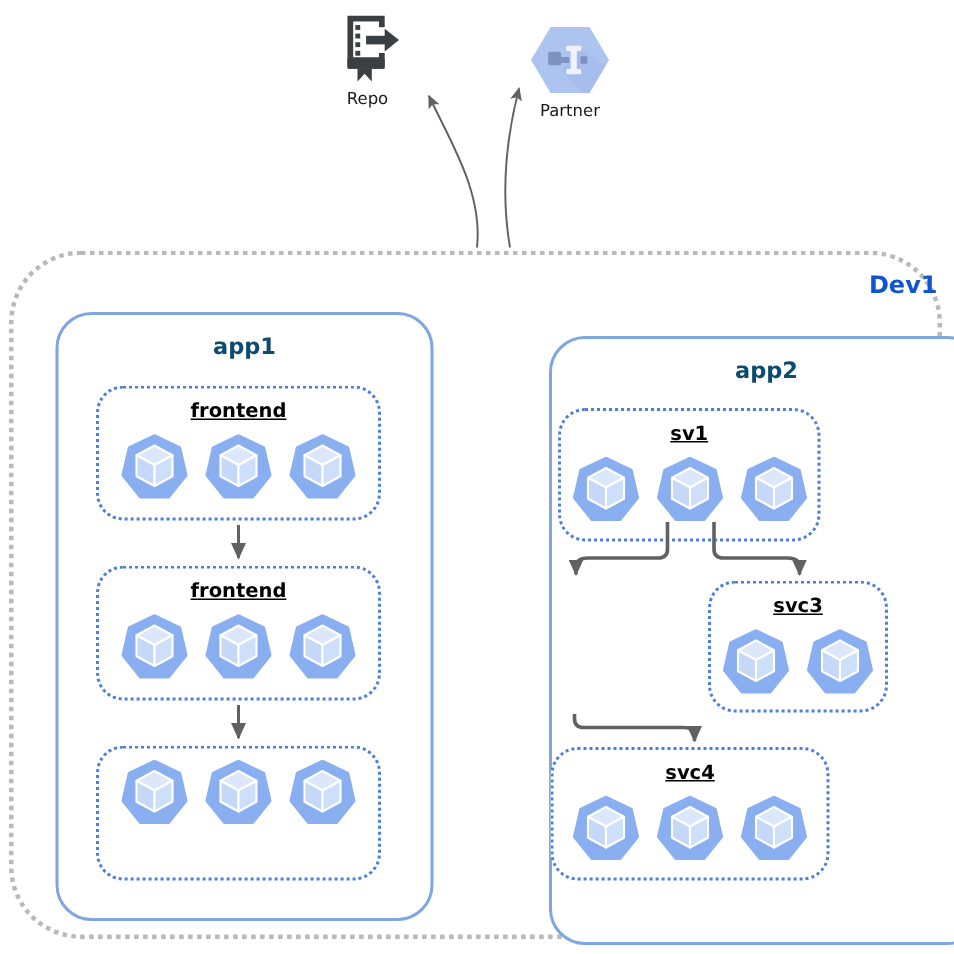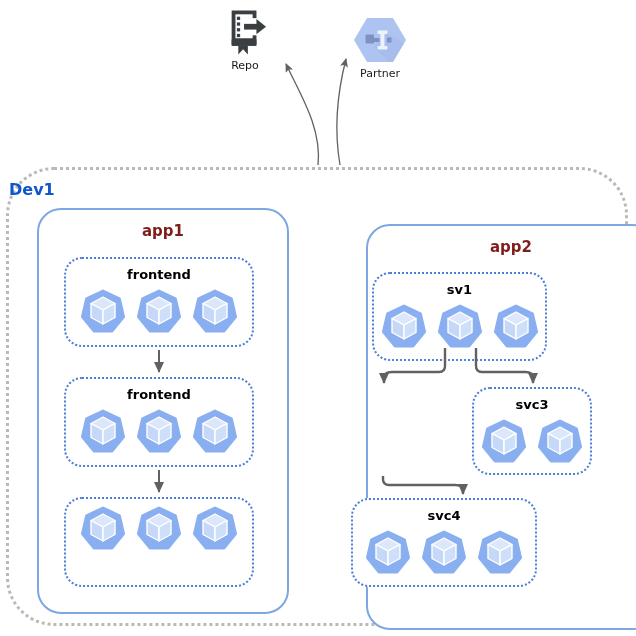--- a/index.html
+++ b/index.html
@@ -8,45 +8,45 @@
     font-family:"DejaVu Sans","Liberation Sans",sans-serif;
   }
   .node{position:absolute;display:flex;flex-direction:column;align-items:center;}
   .node-label{margin-top:4px;font-size:11px;color:#1a1a1a;white-space:nowrap;}
 
   .dev-box{
     position:absolute;left:6px;top:167px;width:616px;height:453px;
     border:3px dotted var(--cluster-border,#b9b9b9);border-radius:48px;
   }
   .dev-label{
-    text-align:left;margin-top:10px;font-size:16px;font-weight:bold;
+    text-align:right;margin-top:10px;font-size:16px;font-weight:bold;
     color:var(--cluster-label,#1155cc);
   }
   .app-box{
     position:absolute;border:2px solid var(--app-border,#7ea6e0);
     border-radius:24px;background:#fff;
   }
   .app1{left:37px;top:208px;width:248px;height:402px;}
   .app2{left:318px;top:224px;width:286px;height:402px;margin-left:48px;}
-  .app-title{text-align:center;margin-top:12px;font-size:15px;font-weight:bold;color:#7f1d1d;}
+  .app-title{text-align:center;margin-top:12px;font-size:15px;font-weight:bold;color:#0c4a6e;}
 
   .svc{
     position:absolute;border:2px dotted var(--svc-border,#4c7fd9);
-    border-radius:18px;background:#fff;box-sizing:border-box;
+    border-radius:18px;background:#fff;box-sizing:border-box;text-decoration:underline;
   }
   .svc-title{text-align:center;margin-top:8px;font-size:13px;font-weight:bold;color:#000;}
   .pods{display:flex;justify-content:center;align-items:center;gap:10px;margin-top:7px;}
 
   .svc-frontend{left:64px;top:257px;width:190px;height:90px;}
   .svc-backend {left:64px;top:377px;width:190px;height:90px;}
   .svc-database{left:64px;top:497px;width:190px;height:90px;}
   .svc-sv1 {left:372px;top:272px;width:175px;height:89px;}
   .svc-svc2{left:322px;top:387px;width:120px;height:88px;}
   .svc-svc3{left:472px;top:387px;width:120px;height:88px;}
-  .svc-svc4{left:351px;top:498px;width:186px;height:89px;}
+  .svc-svc4{left:367px;top:498px;width:186px;height:89px;}
 
   .arrows{position:absolute;left:0;top:0;pointer-events:none;}
   .node-repo{left:211px;top:8px;width:68px;}
   .node-partner{left:344px;top:17px;width:72px;}
 </style>
 </head>
 <body>
 
 <div class="canvas">
 

